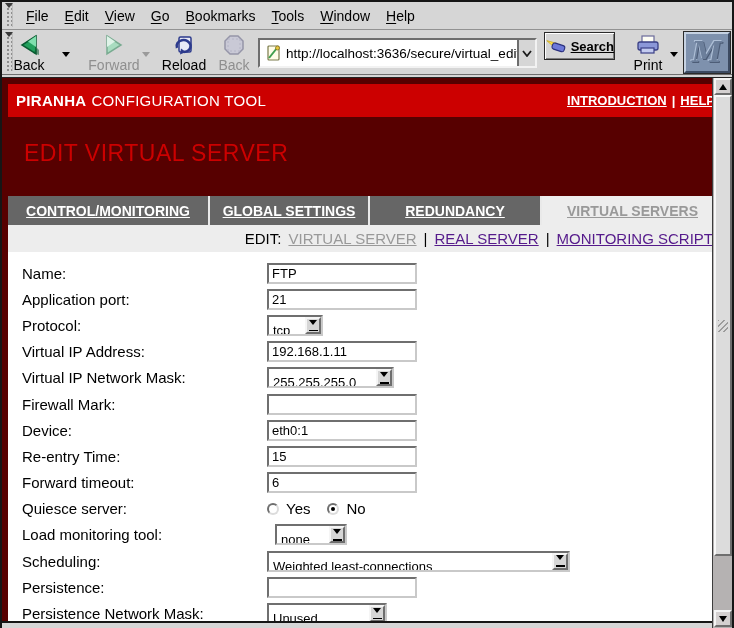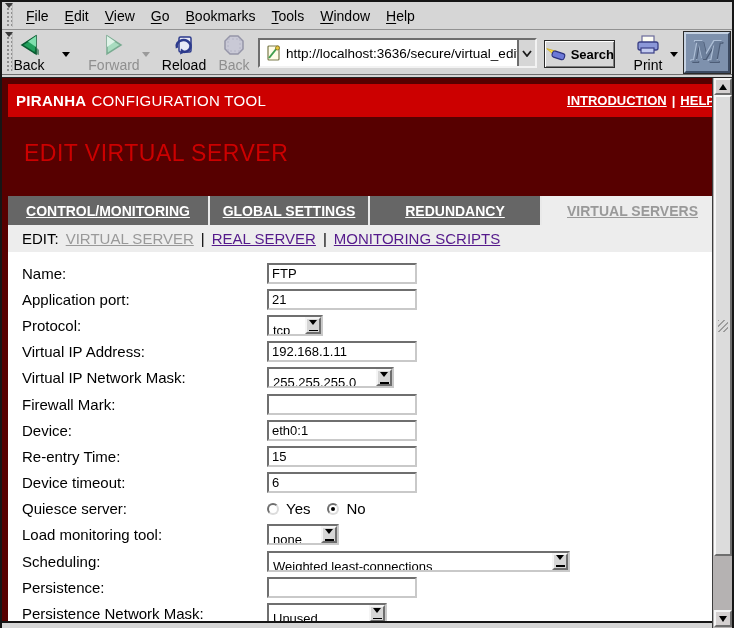--- a/index.html
+++ b/index.html
@@ -47,23 +47,23 @@
   }
   .url-input{
     flex:1; border:none; outline:none; height:100%; font-size:13.5px;
     font-family:"Liberation Sans",sans-serif; color:#000; background:#fff; min-width:0;
   }
   .url-drop{
     width:18px; align-self:stretch; background:#d6d6d6;
     border-left:2px solid #6e6e6e; display:flex; align-items:center; justify-content:center;
   }
   .search-btn{
-    position:absolute; left:542px; top:10px; width:71px; height:28px;
+    position:absolute; left:542px; top:2px; width:71px; height:28px;
     background:#d6d6d6; border:1px solid #2b2b2b; box-shadow:inset 1px 1px 0 #fff, inset -1px -1px 0 #7d7d7d;
-    display:flex; align-items:center; justify-content:center; gap:4px;
+    display:flex; align-items:center; justify-content:center; gap:4px;text-decoration:underline;
   }
   .search-label{ font-size:13px; font-weight:bold; color:#000; }
 
   .logo-btn{
     position:absolute; left:682px; top:2px; width:46px; height:41px;
     background:#7e91ad; border:2px solid; border-color:#c6d2e2 #3c4a61 #3c4a61 #c6d2e2;
     outline:1px solid #2b2b2b;
     display:flex; align-items:center; justify-content:center;
     font-family:"DejaVu Serif", serif; font-size:27px; font-weight:bold; font-style:italic;
     color:#6c7f9b; text-shadow:-1px -1px 0 #aebfd6, 1px 1px 0 #4d5d77;
@@ -95,21 +95,21 @@
     background:#666666; color:#fff; font-weight:bold; font-size:14px;
     display:flex; align-items:center; justify-content:center;
     text-decoration:underline; border-right:2px solid #e9e9e9; cursor:pointer;
     white-space:nowrap;
   }
   .tab:last-child{ border-right:none;text-align:center; }
   .tab.active{ background:#ededed; color:#999999; }
 
   .subnav{
     height:27px; background:#ededed; display:flex; align-items:center;
-    padding-left:14px; font-size:15px; gap:7px; color:#000;
+    padding-left:14px; font-size:15px; gap:7px; color:#000;justify-content:flex-end;
   }
   .subnav a{ text-decoration:underline; cursor:pointer; }
   .lnk-current{ color:#999999; }
   .lnk-visited{ color:#551a8b; }
 
   
   .formarea{ background:#fff; height:369px; padding:8px 0 0 14px; overflow:hidden; }
   .frow{ display:flex; align-items:center; height:26.2px;gap:44px; }
   .flabel{ width:201px; flex:none; font-size:15px; color:#000; }
 
@@ -342,37 +342,37 @@
           <span class="flabel">Device:</span>
           <input class="tinput w150" type="text" value="eth0:1" style="">
         </div>
 
         <div class="frow">
           <span class="flabel">Re-entry Time:</span>
           <input class="tinput w150" type="text" value="15" style="">
         </div>
 
         <div class="frow">
-          <span class="flabel">Device timeout:</span>
+          <span class="flabel">Forward timeout:</span>
           <input class="tinput w150" type="text" value="6" style="">
         </div>
 
         <div class="frow">
           <span class="flabel">Quiesce server:</span>
           <span class="radio-group">
             <span class="radio"></span>
             <span class="radio-lbl">Yes</span>
             <span class="radio checked"></span>
             <span class="radio-lbl">No</span>
           </span>
         </div>
 
         <div class="frow">
           <span class="flabel">Load monitoring tool:</span>
-          <div class="sel" style="width:72px;">
+          <div class="sel" style="width:72px;margin-left:8px;">
             <span class="sel-val">none</span>
             <span class="sel-btn">
                 <span class="sel-tri"></span>
                 <span class="sel-bar"></span>
               </span>
           </div>
         </div>
 
         <div class="frow">
           <span class="flabel">Scheduling:</span>

